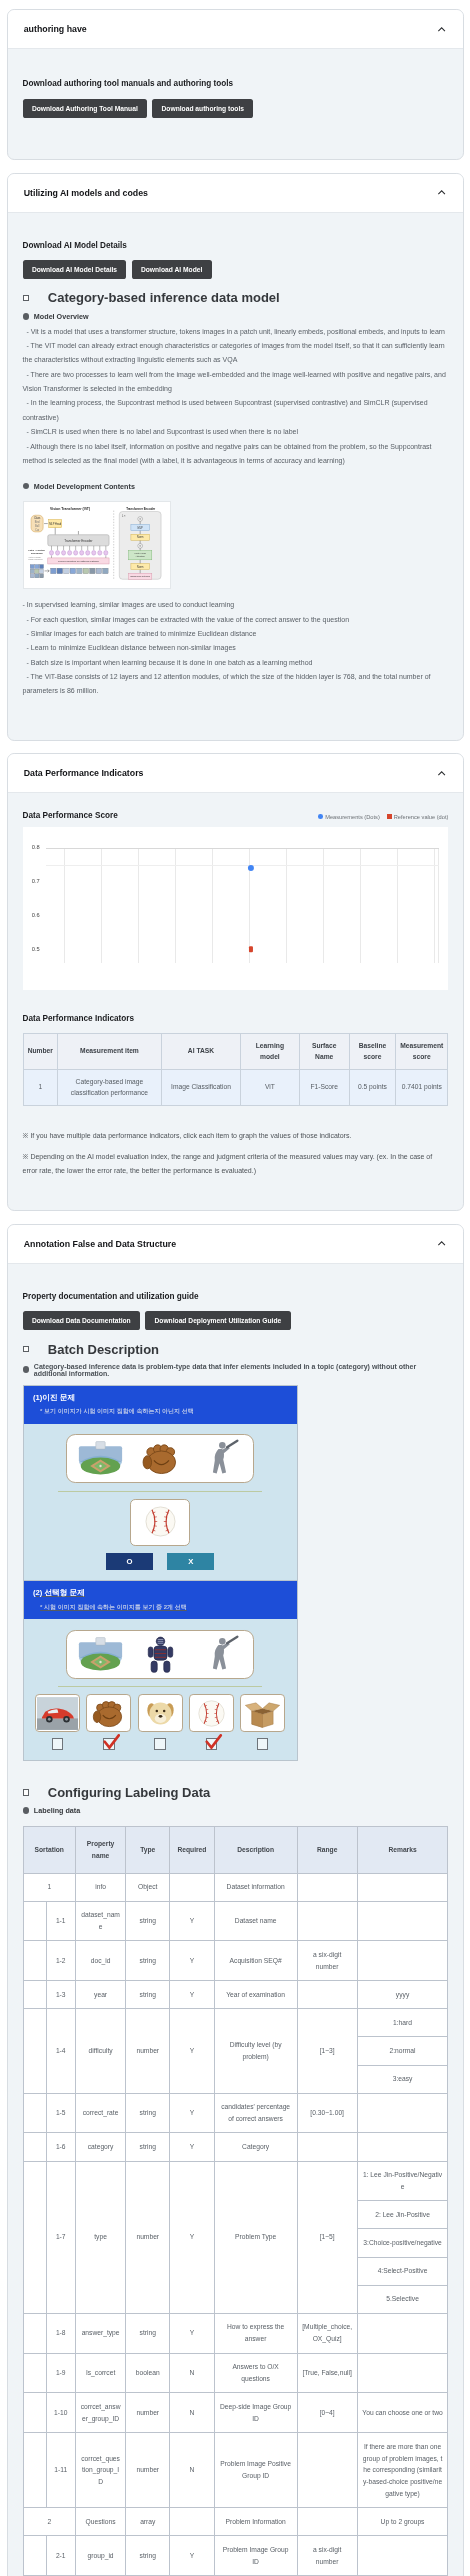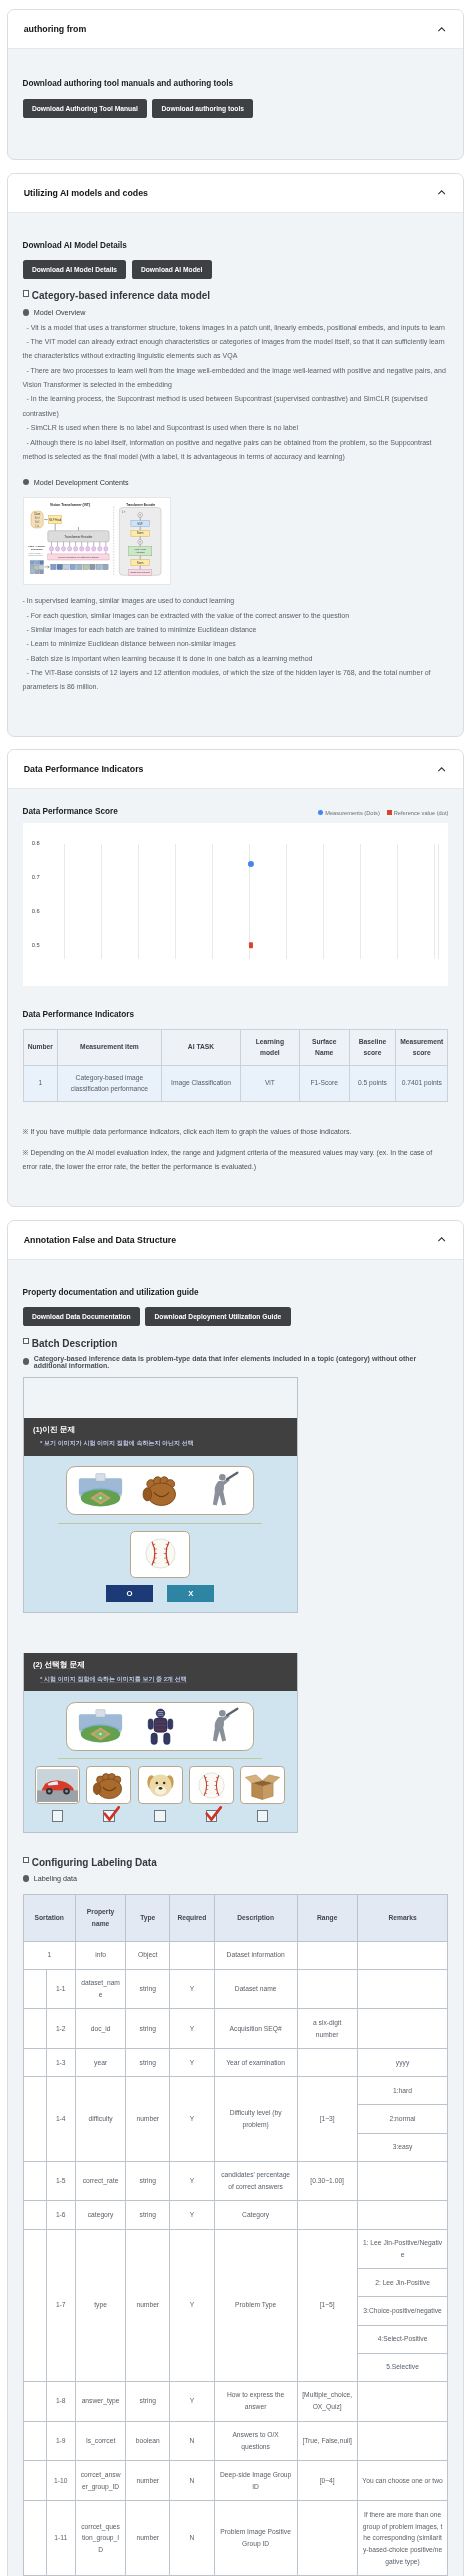--- a/index.html
+++ b/index.html
@@ -6,23 +6,23 @@
   html,body { background:#fff; }
   body { width:471px; font-family:"Liberation Sans",sans-serif; color:#565b61; }
   .card { margin:9.3px 7.2px 12.4px; border:0.5px solid #d8dde2; border-radius:7.2px; overflow:hidden; background:#f0f4f7; }
   .card-header { background:#fff; padding:13.4px 15.5px; display:flex; justify-content:space-between; align-items:center; border-bottom:0.5px solid #e4e8ec; cursor:pointer; }
   .card-title { font-size:8.8px; font-weight:bold; color:#131417; }
   .chev svg { display:block; }
   .card-body { padding:17.5px 14.4px 31px; }
   .sec-heading { font-size:8.2px; font-weight:bold; color:#1b1c1f; margin:5.2px 0 10.3px; }
   .btn-row { display:flex; gap:5.2px; margin-bottom:11.3px; }
   .btn-dark { background:#3e4043; color:#fff; font-size:6.7px; font-weight:bold; padding:6.2px 9.3px; border-radius:2.6px; border:none; cursor:pointer; font-family:inherit; }
-  .chk-line { display:flex; gap:3px; font-weight:bold; font-size:10px; color:#35383c; margin:9.3px 0 2.1px; }
+  .chk-line { display:flex; align-items:center; gap:19px; font-weight:bold; font-size:13px; color:#35383c; margin:9.3px 0 2.1px; }
   .chk-sq-sm { width:6.2px; height:6.2px; border:1px solid #5b5f64; background:#fdfdfd; flex:0 0 auto; }
-  .bullet-line { display:flex; align-items:center; gap:4.6px; font-weight:normal; font-size:7.2px; color:#35383c; margin:6.2px 0 4.1px; }
+  .bullet-line { display:flex; align-items:center; gap:4.6px; font-weight:bold; font-size:7.2px; color:#35383c; margin:6.2px 0 4.1px; }
   .bullet-dot { width:6.7px; height:6.7px; border-radius:50%; background:#595d62; flex:0 0 auto; }
   .txt-item { font-size:7px; color:#5a6067; line-height:2.05; white-space:pre-wrap; }
   
   .diagram-wrap { margin:6.2px 0 9.3px; background:#fff; border:0.5px solid #e3e7ea; padding:3.1px; display:inline-block; }
   
   .score-head-row { display:flex; justify-content:space-between; align-items:flex-end; margin-bottom:7.2px;text-align:right; }
   .legend { display:flex; gap:7.2px; align-items:center; }
   .lg-item { display:flex; align-items:center; gap:2.1px; }
   .lg-swatch { width:4.6px; height:4.6px; display:inline-block; }
   .lg-swatch.round { border-radius:50%; }
@@ -39,21 +39,21 @@
   .dot-square { position:absolute; width:4.1px; height:5.7px; border-radius:1px; transform:translate(-50%,-50%); }
   
   .perf-table { width:100%; border-collapse:collapse; margin-top:3.1px; }
   .perf-table th, .perf-table td { border:0.5px solid #c9d2dc; font-size:6.7px; text-align:center; padding:6.7px 4.1px; line-height:1.6; }
   .perf-table th { background:#eef1f6; color:#3c4147; font-weight:bold; }
   .perf-table td { background:#e9f1fb; color:#555b61; }
   .notes { margin-top:23px; }
   .note-item { font-size:7px; color:#4d5257; line-height:2.0; margin-bottom:7.2px; white-space:pre-wrap; }
   
   .example { width:275px; border:0.5px solid #b9c4cd; margin:8.2px 0 0; }
-  .ex-head { background:#404040; padding:6.7px 9.3px 7.7px;margin-top:40px; }
+  .ex-head { background:#1d4ed8; padding:6.7px 9.3px 7.7px; }
   .ex-title { color:#fff; font-size:7.7px; font-weight:bold; }
   .ex-sub { color:#bcc8e8; font-size:6px; margin:4.6px 0 0 7.2px; font-weight:bold; }
   .ex-body { background:#cfe4ee; padding:7.2px 9.3px 10.3px; }
   .ex-qbox { background:#fff; border:1px solid #b7a78d; border-radius:9.3px; padding:4.1px 10.3px; display:flex; gap:12.4px; justify-content:center; align-items:center; width:max-content; margin:3.1px auto 0; }
   .ex-qbox svg.ph, .ex-abox svg.ph { width:47px; height:39px; }
   .ex-divider { height:1px; background:#bccaa2; width:80%; margin:7.2px auto 0; }
   .ex-abox { background:#fff; border:1px solid #b7a78d; border-radius:5.2px; padding:2.1px 5.2px; width:max-content; margin:7.2px auto 0; }
   .ex-ox { display:flex; gap:14.4px; justify-content:center; margin-top:7.2px; }
   .ox-btn { width:47px; height:17px; display:flex; align-items:center; justify-content:center; color:#fff; font-size:7.7px; font-weight:bold; }
   .ox-o { background:#1b3a76; }
@@ -151,21 +151,21 @@
   <path d="M50 28 L24 34 L50 42 L76 34 Z" fill="#8a6234"></path>
   <path d="M24 34 L8 20 L34 14 L50 28 Z" fill="#d8b27c" stroke="#a07842"></path>
   <path d="M76 34 L92 20 L66 14 L50 28 Z" fill="#cda76e" stroke="#a07842"></path>
   <path d="M24 34 L50 42 L50 74 L24 66 Z" fill="#b88a50" stroke="#a07842"></path>
 </symbol>
 </defs>
 </svg>
 
 <div class="card">
   <div class="card-header">
-    <div class="card-title">authoring from</div>
+    <div class="card-title">authoring have</div>
     <div class="chev">
       <svg width="11.3" height="11.3" viewBox="0 0 24 24">
           <polyline points="5,15 12,8 19,15" fill="none" stroke="#2b2d30" stroke-width="2.2"></polyline>
         </svg>
     </div>
   </div>
   <div class="card-body" style="padding-bottom:30px;">
     <div class="sec-heading" style="margin-top:12.4px;">Download authoring tool manuals and authoring tools</div>
     <div class="btn-row">
       <button class="btn-dark">Download Authoring Tool Manual</button>

